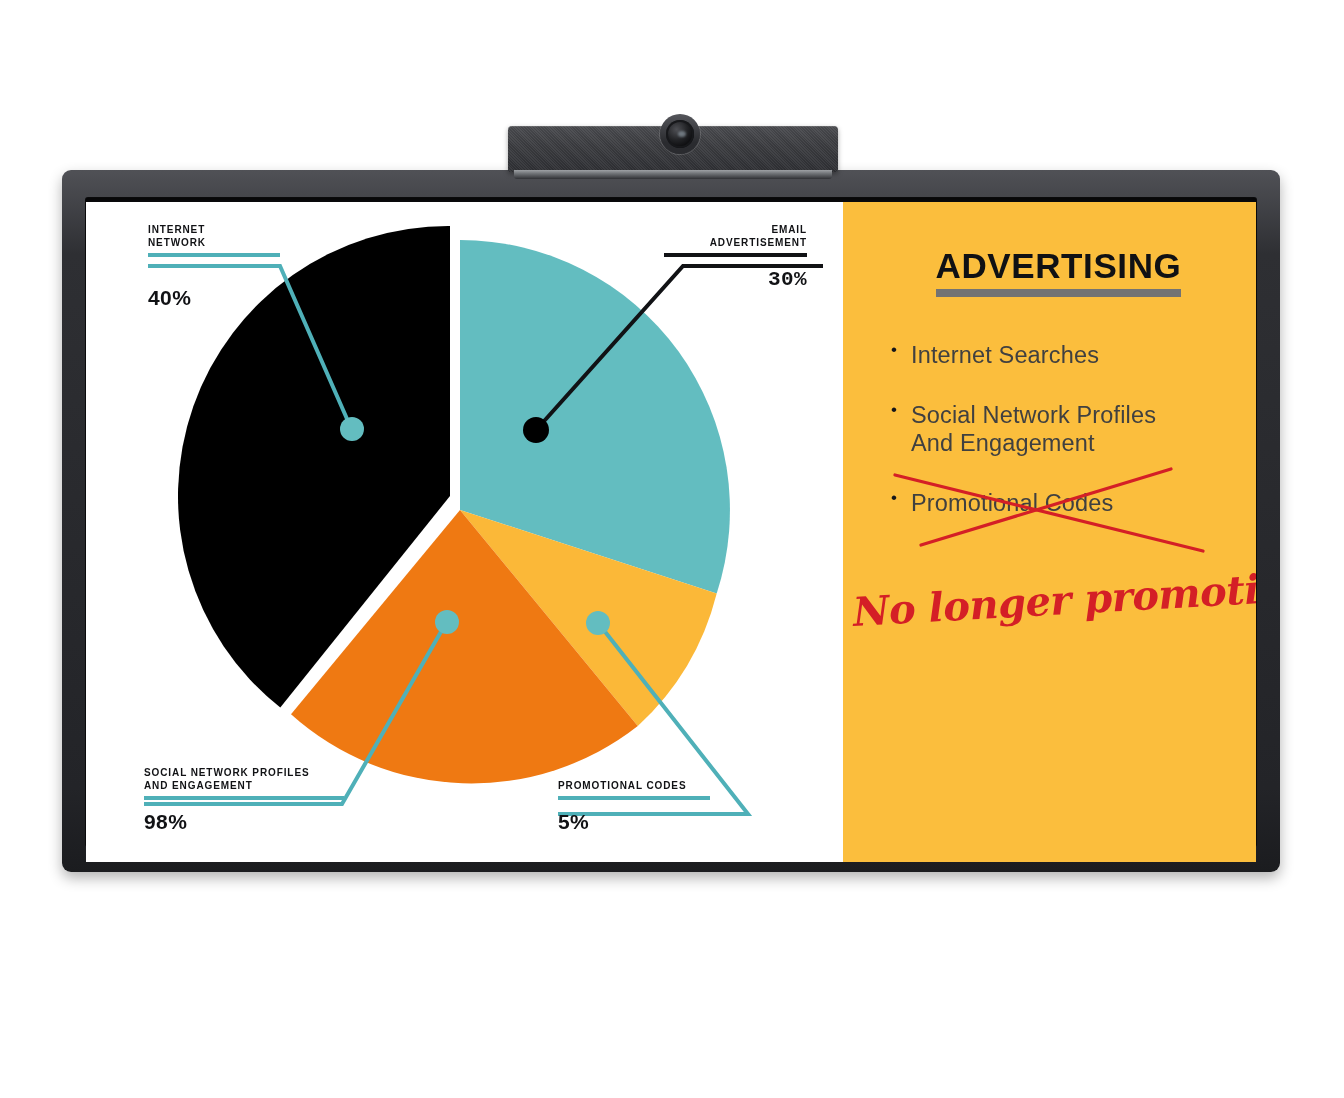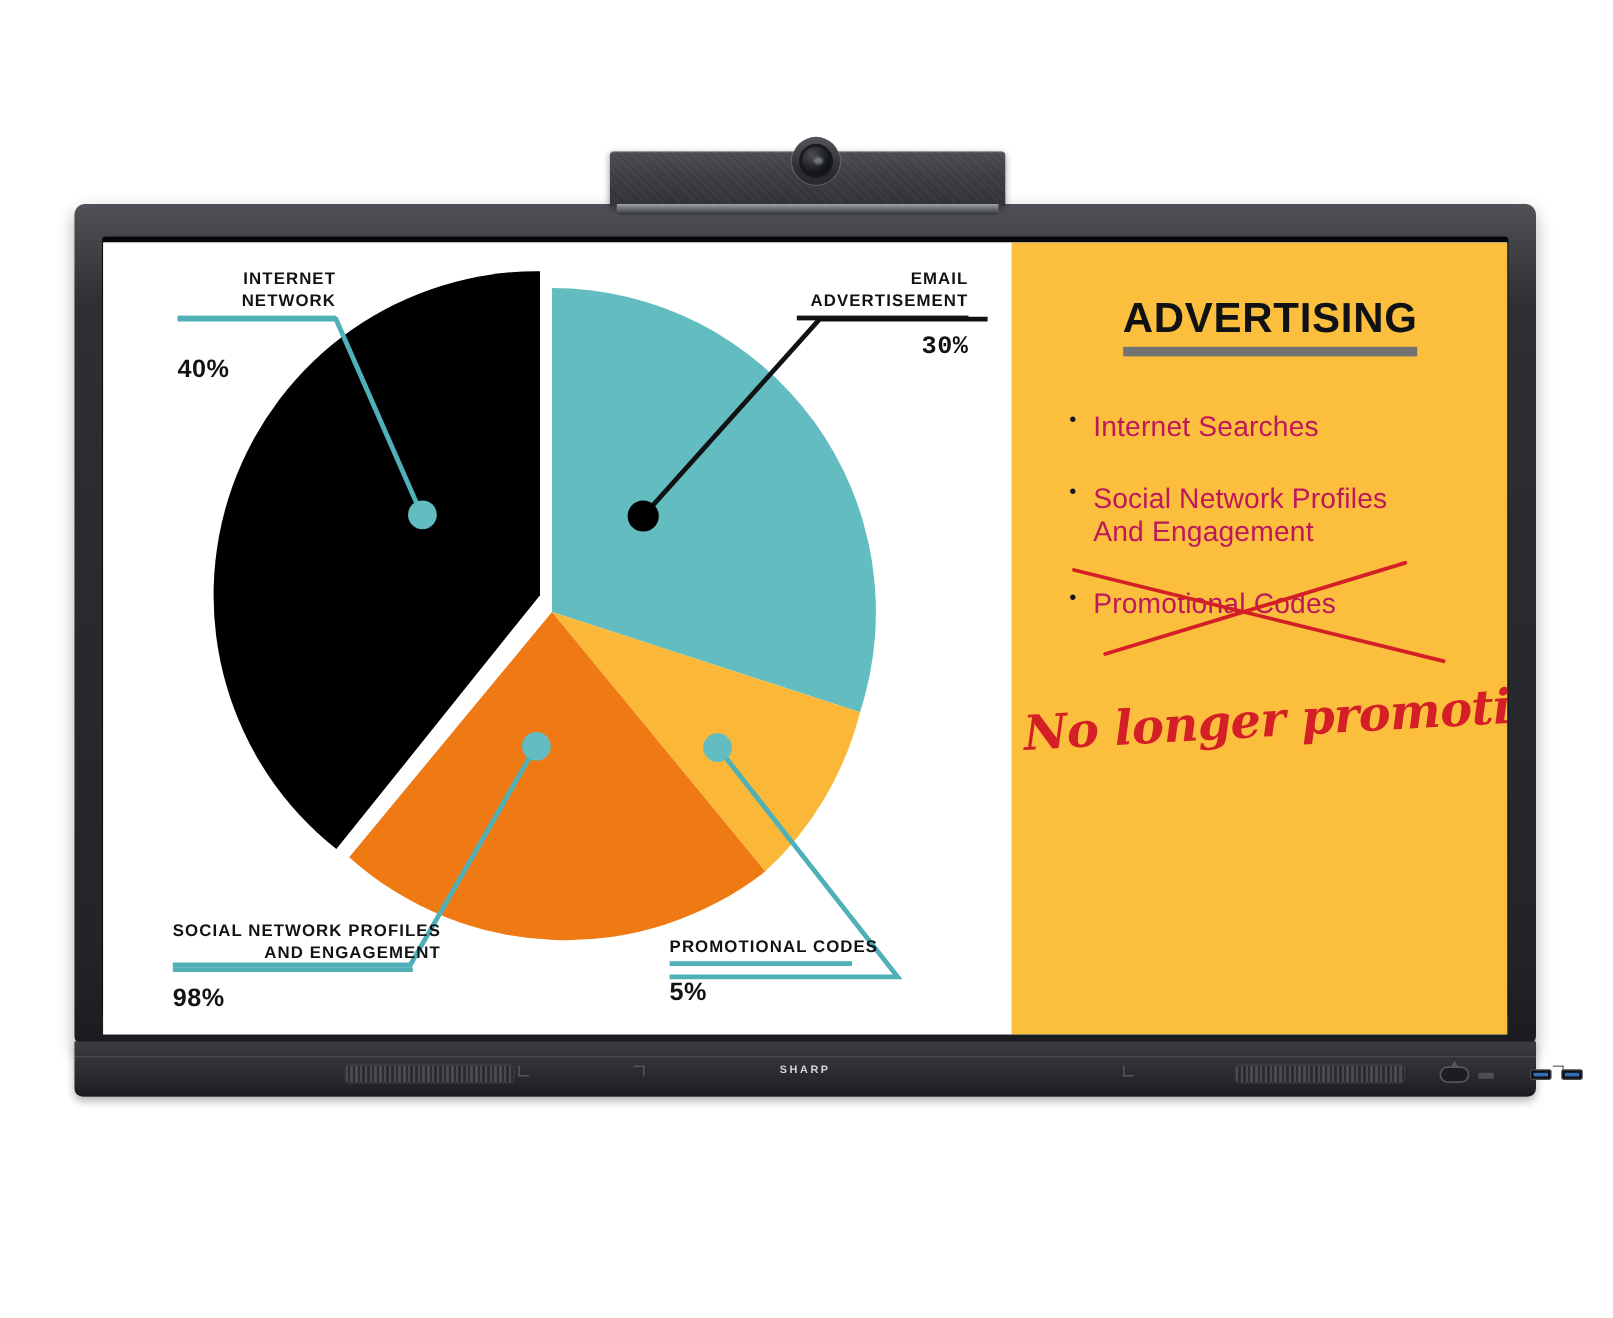--- a/index.html
+++ b/index.html
@@ -93,21 +93,21 @@
   .usb-a { position: absolute; top: 24px; width: 16px; height: 7px; border-radius: 1px; background: #0f1012; box-shadow: 0 0 0 1px #4a4c51; }
   .usb-a i { position: absolute; left: 2px; top: 2px; width: 12px; height: 3px; background: #2f6fb5; display: block; }
   .ua-1 { left: 1214px; }
   .ua-2 { left: 1240px; }
 
   
   .chart-pane { position: relative; width: 757px; height: 100%; background: #ffffff; flex: 0 0 757px; }
   .chart-svg { position: absolute; left: 0; top: 0; }
 
   .cb { position: absolute; font-weight: bold; color: #111215; letter-spacing: 0.9px; line-height: 1.28; }
-  .cb-title { font-size: 14px; text-align: right; }
+  .cb-title { font-size: 10px; }
   .cb-pct { font-size: 21px; letter-spacing: 0.4px; }
 
   .lbl-internet { left: 62px; top: 22px; text-align: left; }
   .lbl-internet .cb-pct { margin-top: 28px; }
   .rule-teal { height: 4px; background: #4FB0B8; margin-top: 3px; }
   .rule-black { height: 4px; background: #111215; margin-top: 3px; }
 
   .lbl-email { right: 36px; top: 22px; text-align: right; }
   .lbl-email .cb-pct { margin-top: 10px; font-family: Liberation Mono, monospace; }
 
@@ -123,21 +123,21 @@
     background: #FBBE3D; padding: 44px 42px 0 46px;
   }
   .note-title {
     font-size: 35px; font-weight: bold; color: #101114; letter-spacing: 0.6px;
     text-align: center; display: inline-block; border-bottom: 8px solid #737373;
     padding-bottom: 3px; margin-left: 14px;
   }
   .note-title-row { text-align: center; }
   .note-list { list-style: none; margin-top: 44px; }
   .note-list li {
-    position: relative; font-size: 23.5px; color: #be185d; line-height: 1.22;
+    position: relative; font-size: 23.5px; color: #404040; line-height: 1.22;
     padding-left: 22px; margin-bottom: 31px; letter-spacing: 0.15px;
   }
   .note-list li::before {
     content: "\2022"; position: absolute; left: 2px; top: -1px; font-size: 17px; color: #16171a;
   }
   .struck { position: relative; }
   .strike-svg { position: absolute; left: -8px; top: -22px; pointer-events: none; }
   .handwrite {
     position: absolute; left: 10px; top: 386px; width: 100%;
     color: #D41F26; font-size: 40px;
@@ -240,32 +240,13 @@
             <line x1="14" y1="8" x2="322" y2="84" stroke="#D41F26" stroke-width="3.2" stroke-linecap="round"></line>
             <line x1="40" y1="78" x2="290" y2="2" stroke="#D41F26" stroke-width="3.2" stroke-linecap="round"></line>
           </svg>
         </li>
       </ul>
 
       <div class="handwrite">No longer promoting</div>
     </div>
   </div>
 
-  <div class="tv-base">
-    <div class="base-seam"></div>
-    <div class="speaker-grille sp-a"></div>
-    <div class="speaker-grille sp-b"></div>
-    <div class="sharp-logo">SHARP</div>
-    <div class="bracket bk-1"></div>
-    <div class="bracket bk-2"></div>
-    <div class="bracket bk-3"></div>
-    <div class="bracket bk-4"></div>
-    <div class="usbc"></div>
-    <div class="usbc-tick"></div>
-    <div class="hdmi"></div>
-    <div class="usb-a ua-1">
-        <i></i>
-      </div>
-    <div class="usb-a ua-2">
-        <i></i>
-      </div>
-  </div>
 </div>
 
 </body></html>

